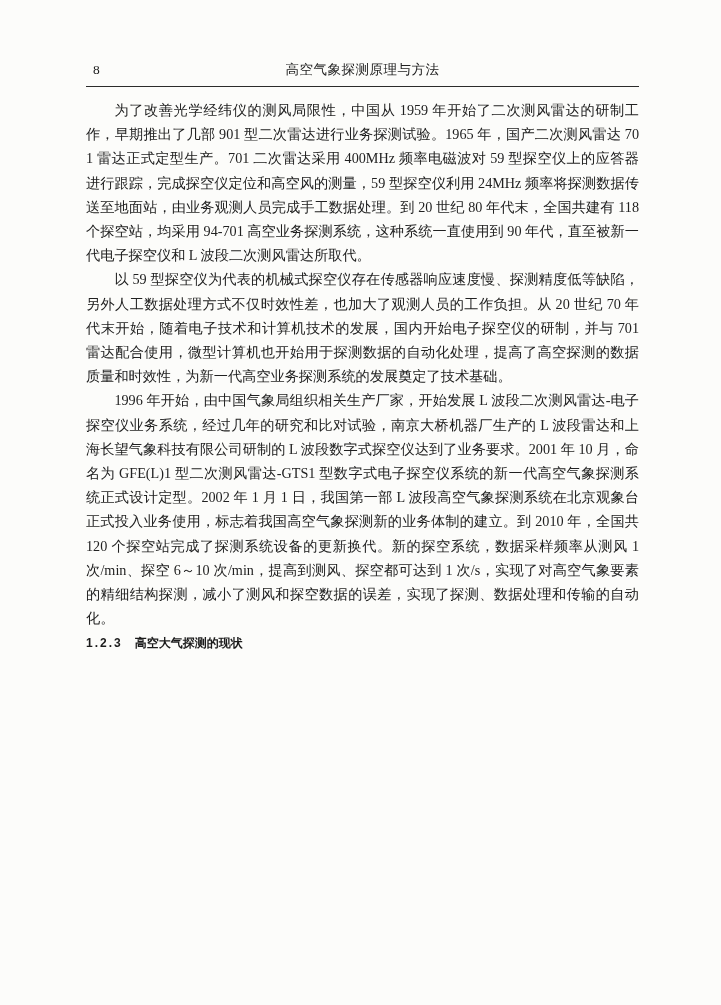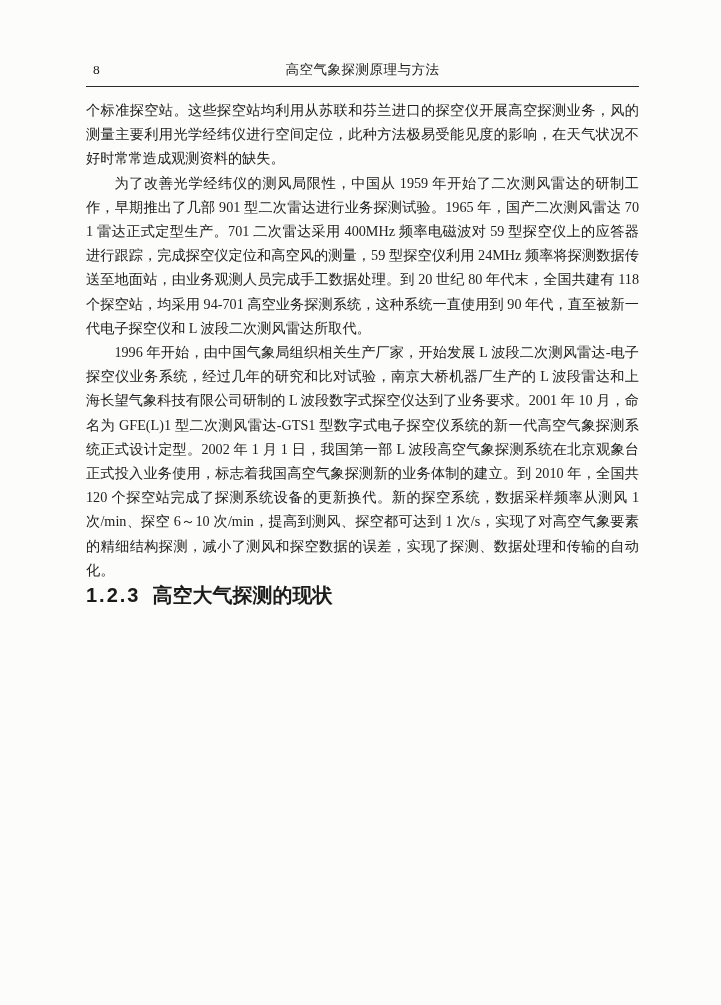--- a/index.html
+++ b/index.html
@@ -47,21 +47,21 @@
     line-height: 24.2px;
     text-align: justify;
     text-indent: 2em;
     word-break: break-all;
   }
   p.para.no-indent {
     text-indent: 0;
   }
   h3.section-heading {
     margin: 1px 0 1px 0;
-    font-size: 20px;
+    font-size: 12px;
     line-height: 24.2px;
     font-weight: 700;
     font-family: "Liberation Sans", "DejaVu Sans", sans-serif;
     color: #1b1b1b;
   }
   .heading-number {
     letter-spacing: 2px;
     margin-right: 12px;
   }
 </style>
@@ -72,25 +72,25 @@
 
   <div class="running-head">
     <span class="page-number">8</span>
     <div class="head-title">高空气象探测原理与方法</div>
   </div>
 
   <hr class="head-rule">
 
   <div class="body-text">
 
-    <p class="para no-indent">个标准探空站。这些探空站均利用从苏联和芬兰进口的探空仪开展高空探测业务，风的测量主要利用光学经纬仪进行空间定位，此种方法极易受能见度的影响，在天气状况不好时常常造成观测资料的缺失。</p>
 
 
     <p class="para">为了改善光学经纬仪的测风局限性，中国从 1959 年开始了二次测风雷达的研制工作，早期推出了几部 901 型二次雷达进行业务探测试验。1965 年，国产二次测风雷达 701 雷达正式定型生产。701 二次雷达采用 400MHz 频率电磁波对 59 型探空仪上的应答器进行跟踪，完成探空仪定位和高空风的测量，59 型探空仪利用 24MHz 频率将探测数据传送至地面站，由业务观测人员完成手工数据处理。到 20 世纪 80 年代末，全国共建有 118 个探空站，均采用 94-701 高空业务探测系统，这种系统一直使用到 90 年代，直至被新一代电子探空仪和 L 波段二次测风雷达所取代。</p>
 
+    <p class="para">以 59 型探空仪为代表的机械式探空仪存在传感器响应速度慢、探测精度低等缺陷，另外人工数据处理方式不仅时效性差，也加大了观测人员的工作负担。从 20 世纪 70 年代末开始，随着电子技术和计算机技术的发展，国内开始电子探空仪的研制，并与 701 雷达配合使用，微型计算机也开始用于探测数据的自动化处理，提高了高空探测的数据质量和时效性，为新一代高空业务探测系统的发展奠定了技术基础。</p>
 
     <p class="para">1996 年开始，由中国气象局组织相关生产厂家，开始发展 L 波段二次测风雷达-电子探空仪业务系统，经过几年的研究和比对试验，南京大桥机器厂生产的 L 波段雷达和上海长望气象科技有限公司研制的 L 波段数字式探空仪达到了业务要求。2001 年 10 月，命名为 GFE(L)1 型二次测风雷达-GTS1 型数字式电子探空仪系统的新一代高空气象探测系统正式设计定型。2002 年 1 月 1 日，我国第一部 L 波段高空气象探测系统在北京观象台正式投入业务使用，标志着我国高空气象探测新的业务体制的建立。到 2010 年，全国共 120 个探空站完成了探测系统设备的更新换代。新的探空系统，数据采样频率从测风 1 次/min、探空 6～10 次/min，提高到测风、探空都可达到 1 次/s，实现了对高空气象要素的精细结构探测，减小了测风和探空数据的误差，实现了探测、数据处理和传输的自动化。</p>
 
     <h3 class="section-heading">
       <span class="heading-number">1.2.3</span><span class="heading-title">高空大气探测的现状</span>
     </h3>
 
 
 
   </div>

